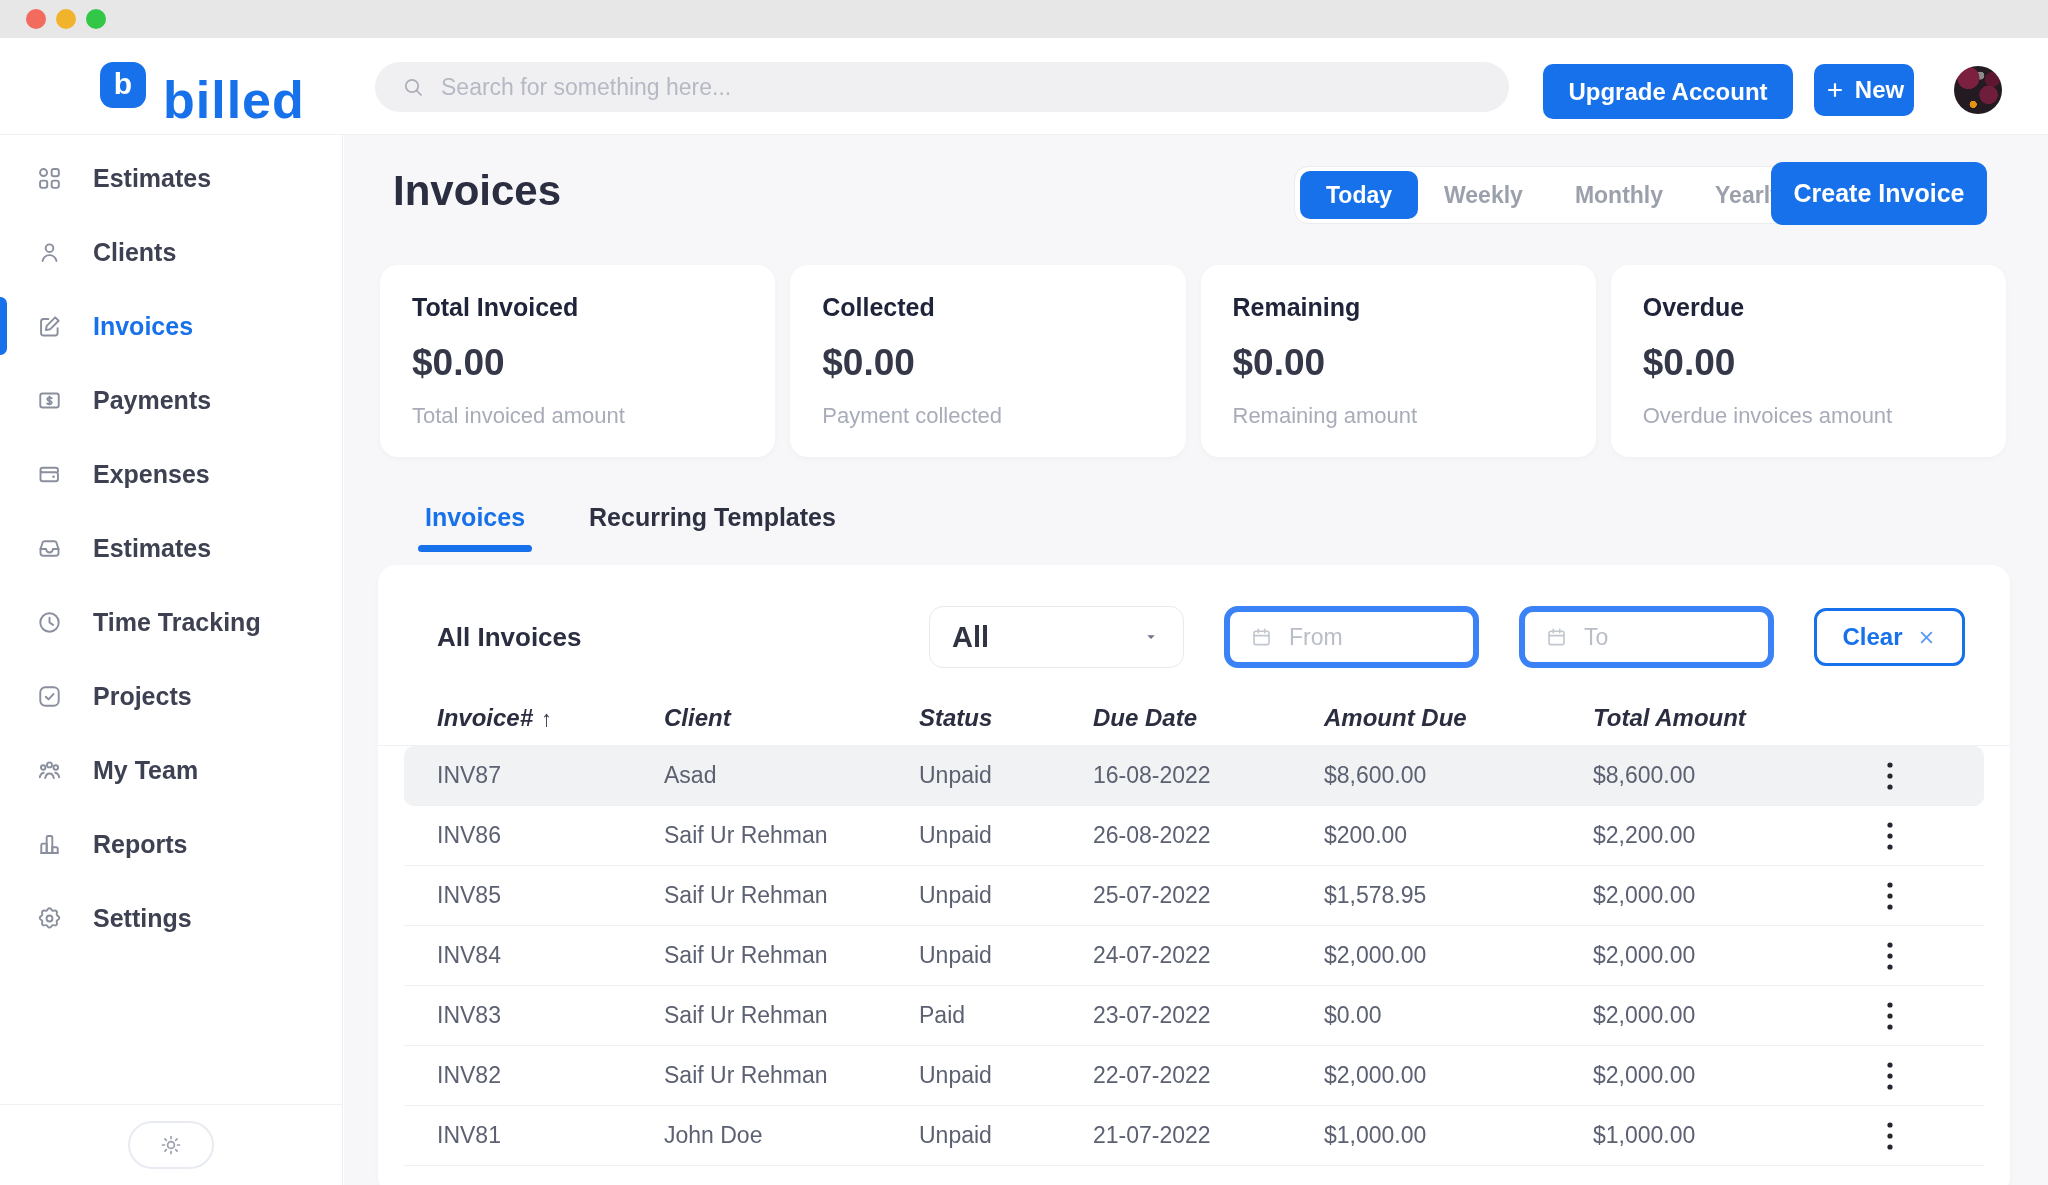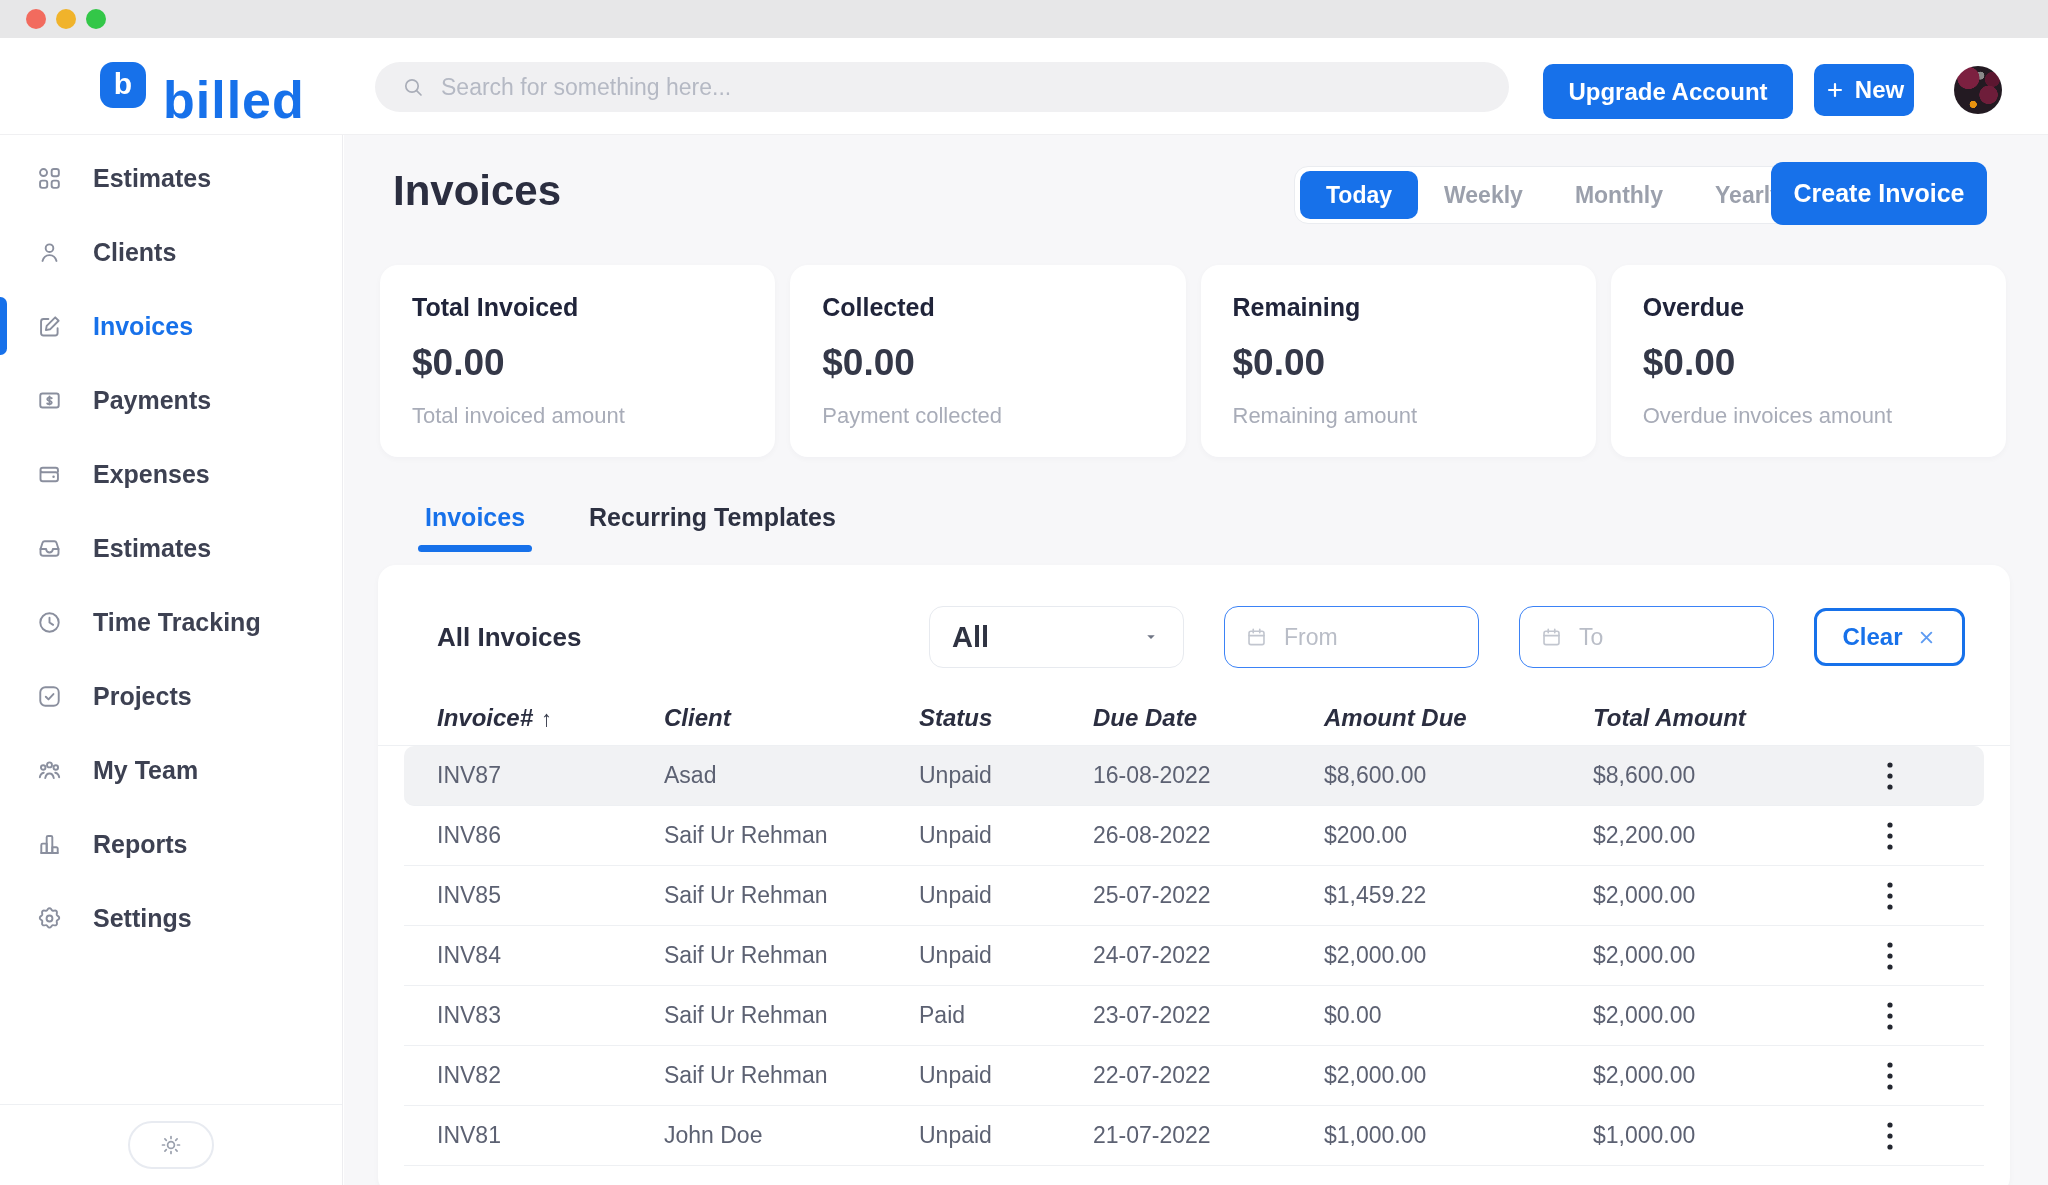--- a/index.html
+++ b/index.html
@@ -88,21 +88,21 @@
 
   .table-card{ position:absolute; left:34px; right:38px; top:430px; bottom:-10px; background:#fff;
     border-radius:18px; box-shadow:0 2px 6px rgba(35,40,60,.03); }
 
   .filters{ position:absolute; top:41px; left:59px; right:45px; height:62px; display:flex; align-items:center; }
   .filters-heading{ font-size:26px; font-weight:700; color:#2b2e40; }
   .control-group{ margin-left:auto; display:flex; align-items:center; gap:40px; }
   .select{ width:255px; height:62px; border:1px solid #e7eaef; border-radius:14px; background:#fff;
     display:flex; align-items:center; padding:0 22px; font-size:29px; font-weight:600; color:#2f3342; cursor:pointer; }
   .caret{ margin-left:auto; width:20px; height:20px; color:#6f7584; }
-  .date-input{ width:255px; height:62px; border:1px solid #3b82f6; border-radius:14px; background:#fff;
+  .date-input{ width:255px; height:62px; border:6px solid #3b82f6; border-radius:14px; background:#fff;
     display:flex; align-items:center; gap:16px; padding:0 20px; cursor:text; }
   .cal-ic{ width:23px; height:23px; color:#c2c6cf; flex:none; }
   .date-input input{ border:none; outline:none; background:transparent; width:150px;
     font-family:inherit; font-size:23px; color:#3d4152; }
   .date-input input::placeholder{ color:#b9bdc7; }
   .clear-btn{ width:151px; height:58px; border:3px solid var(--accent); border-radius:12px; background:#fff;
     color:var(--accent); font-family:inherit; font-size:24px; font-weight:600; cursor:pointer;
     display:flex; align-items:center; justify-content:center; gap:13px; }
   .x-ic{ width:21px; height:21px; color:#5d9bf2; }
 
@@ -460,21 +460,21 @@
                 </svg>
               </span>
             </button>
           </div>
 
           <div class="tr">
             <div class="td">INV85</div>
             <div class="td">Saif Ur Rehman</div>
             <div class="td">Unpaid</div>
             <div class="td">25-07-2022</div>
-            <div class="td">$1,459.22</div>
+            <div class="td">$1,578.95</div>
             <div class="td">$2,000.00</div>
             <button class="kebab">
               <span class="kebab-ic">
                 <svg viewBox="0 0 8 30">
                   <circle cx="4" cy="4" r="2.6" fill="currentColor"></circle>
                   <circle cx="4" cy="15" r="2.6" fill="currentColor"></circle>
                   <circle cx="4" cy="26" r="2.6" fill="currentColor"></circle>
                 </svg>
               </span>
             </button>

